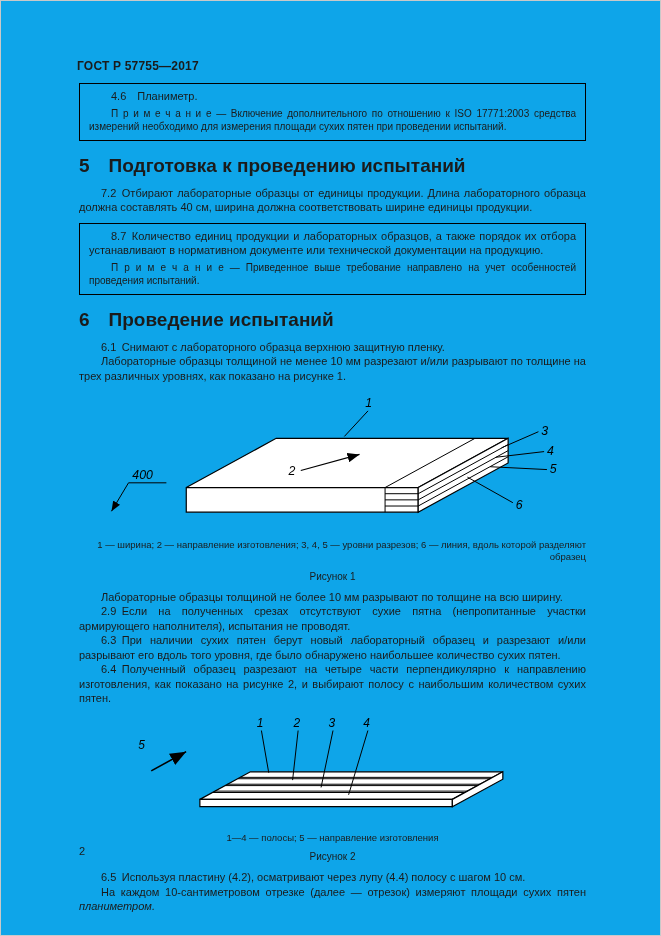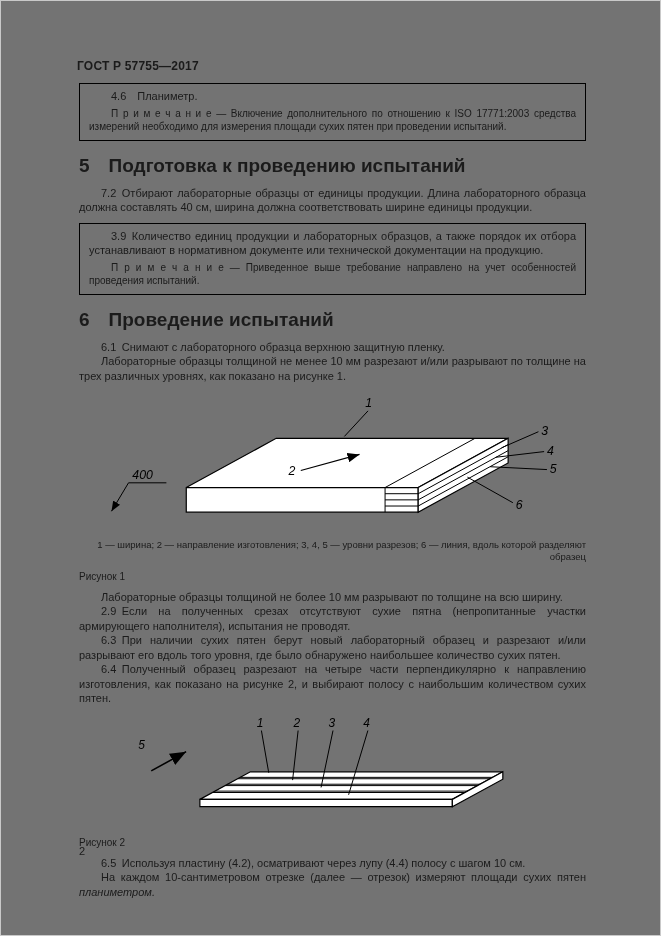--- a/index.html
+++ b/index.html
@@ -4,21 +4,21 @@
 <style>
   * { margin:0; padding:0; box-sizing:border-box; }
   html,body { background:#fff; }
   body {
     width:661px; height:936px;
     font-family:"Liberation Sans", sans-serif;
     color:#1b1b1b;
   }
   .page {
     position:relative; width:661px; height:936px;
-    background:#737373; border:1px solid #c9c9c9; overflow:hidden;
+    background:#0ea5e9; border:1px solid #c9c9c9; overflow:hidden;
   }
   .doc-header {
     position:absolute; top:58px; left:76px;
     font-size:12px; font-weight:bold; letter-spacing:.2px;
   }
   .content {
     position:absolute; top:82px; left:78px; width:507px;
   }
   .p {
     font-size:11px; line-height:1.32; text-align:justify;
@@ -36,21 +36,21 @@
   }
   .figure { text-align:center; margin-top:8px; }
   .figure svg { display:inline-block; }
   .figcaption1 {
     font-size:9.5px; line-height:1.3; text-align:right; margin-left:14px; margin-top:2px;
   }
   .figcaption2 {
     font-size:9.5px; line-height:1.3; text-align:center; margin-top:2px;
   }
   .figtitle {
-    font-size:10px; text-align:left; margin-top:7px; margin-bottom:8px;
+    font-size:10px; text-align:center; margin-top:7px; margin-bottom:8px;
   }
   .page-number {
     position:absolute; left:78px; top:844px; font-size:11px;
   }
   .ital { font-style:italic; }
   svg line, svg polygon, svg path { vector-effect:non-scaling-stroke; }
   svg text { font-family:"Liberation Sans", sans-serif; font-style:italic; font-size:13px; fill:#000; }
 </style>
 </head>
 <body>
@@ -63,21 +63,21 @@
 
     <div class="boxed">
       <p class="p">4.6 Планиметр.</p>
       <p class="note">П р и м е ч а н и е — Включение дополнительного по отношению к ISO 17771:2003 средства измерений необходимо для измерения площади сухих пятен при проведении испытаний.</p>
     </div>
 
     <h2 class="sec">5 Подготовка к проведению испытаний</h2>
     <p class="p">7.2 Отбирают лабораторные образцы от единицы продукции. Длина лабораторного образца должна составлять 40 см, ширина должна соответствовать ширине единицы продукции.</p>
 
     <div class="boxed mt8">
-      <p class="p">3.9 Количество единиц продукции и лабораторных образцов, а также порядок их отбора устанавливают в нормативном документе или технической документации на продукцию.</p>
+      <p class="p">8.7 Количество единиц продукции и лабораторных образцов, а также порядок их отбора устанавливают в нормативном документе или технической документации на продукцию.</p>
       <p class="note">П р и м е ч а н и е — Приведенное выше требование направлено на учет особенностей проведения испытаний.</p>
     </div>
 
     <h2 class="sec">6 Проведение испытаний</h2>
     <p class="p">6.1 Снимают с лабораторного образца верхнюю защитную пленку.</p>
     <p class="p">Лабораторные образцы толщиной не менее 10 мм разрезают и/или разрывают по толщине на трех различных уровнях, как показано на рисунке 1.</p>
 
     <div class="figure">
       <svg width="500" height="142" viewBox="0 0 500 150">
         <defs>
@@ -153,20 +153,21 @@
         <line x1="192" y1="18" x2="186" y2="72" stroke="#000" stroke-width="1"></line>
         <text x="187" y="14">2</text>
         <line x1="230" y1="18" x2="217" y2="80" stroke="#000" stroke-width="1"></line>
         <text x="225" y="14">3</text>
         <line x1="268" y1="18" x2="247" y2="88" stroke="#000" stroke-width="1"></line>
         <text x="263" y="14">4</text>
 
         <line x1="32" y1="62" x2="70" y2="41" stroke="#000" stroke-width="1.6" marker-end="url(#arr2)"></line>
         <text x="18" y="38">5</text>
       </svg>
+      <p class="figcaption2">1—4 — полосы; 5 — направление изготовления</p>
       <p class="figtitle">Рисунок 2</p>
     </div>
 
     <p class="p">6.5 Используя пластину (4.2), осматривают через лупу (4.4) полосу с шагом 10 см.</p>
     <p class="p"><span>На каждом 10-сантиметровом отрезке (далее — отрезок) измеряют площади сухих пятен </span><span class="ital">планиметром.</span></p>
 
   </div>
 
   <div class="page-number">2</div>
 

